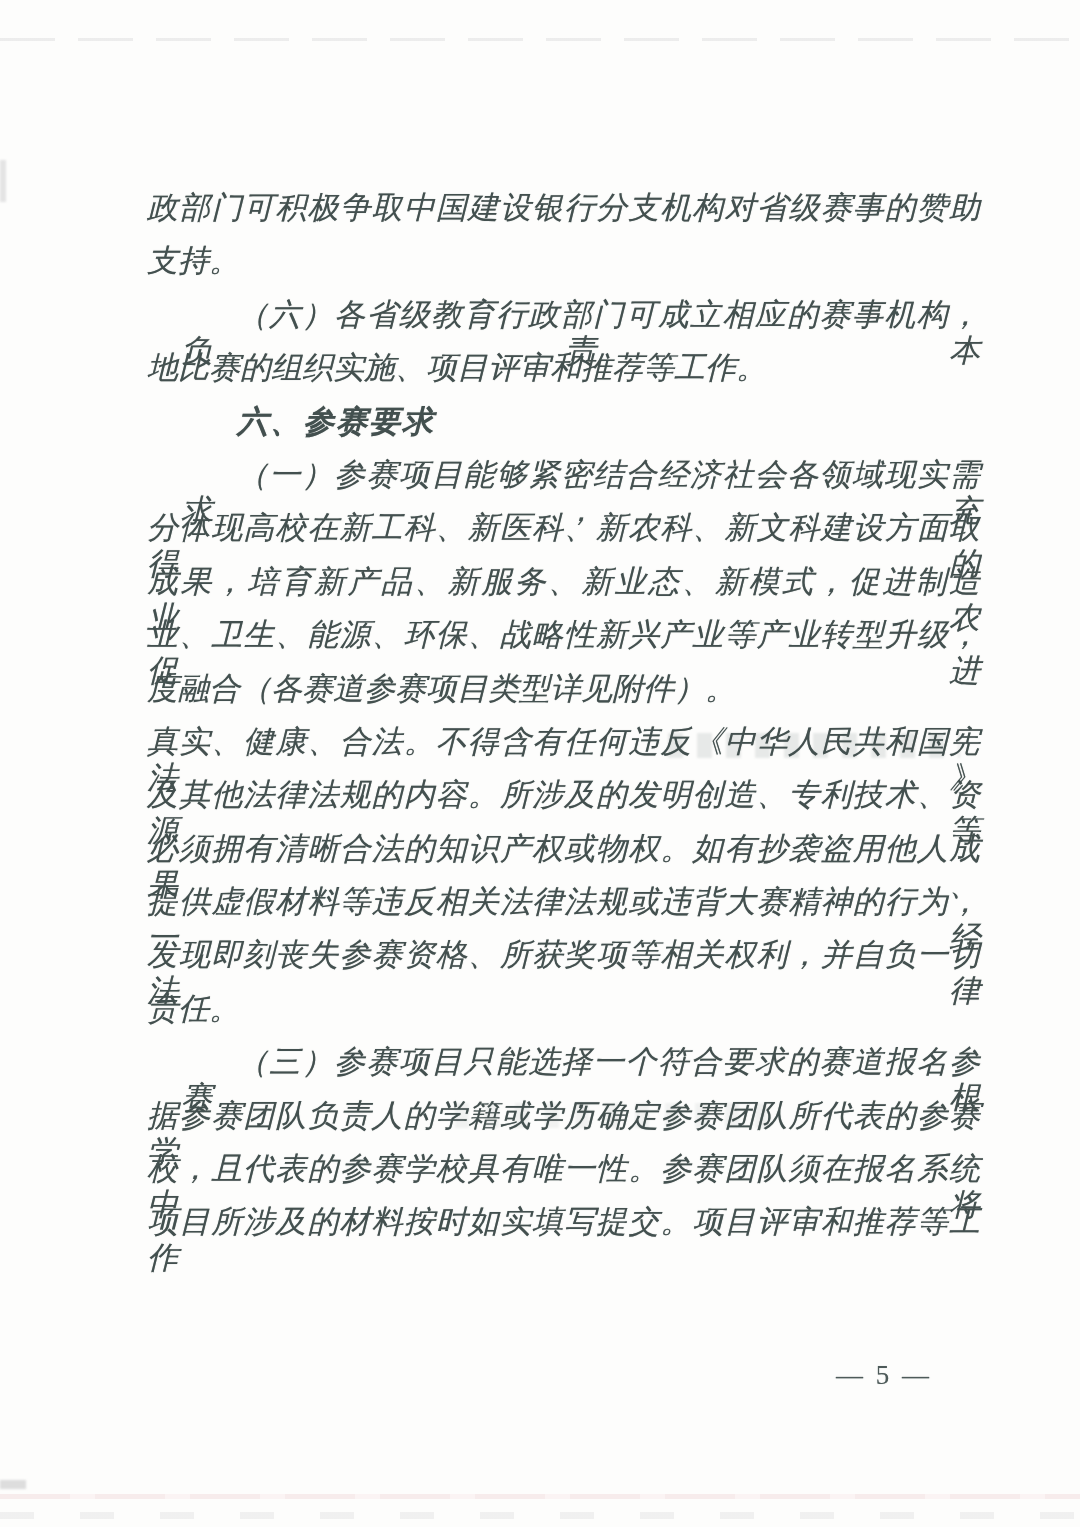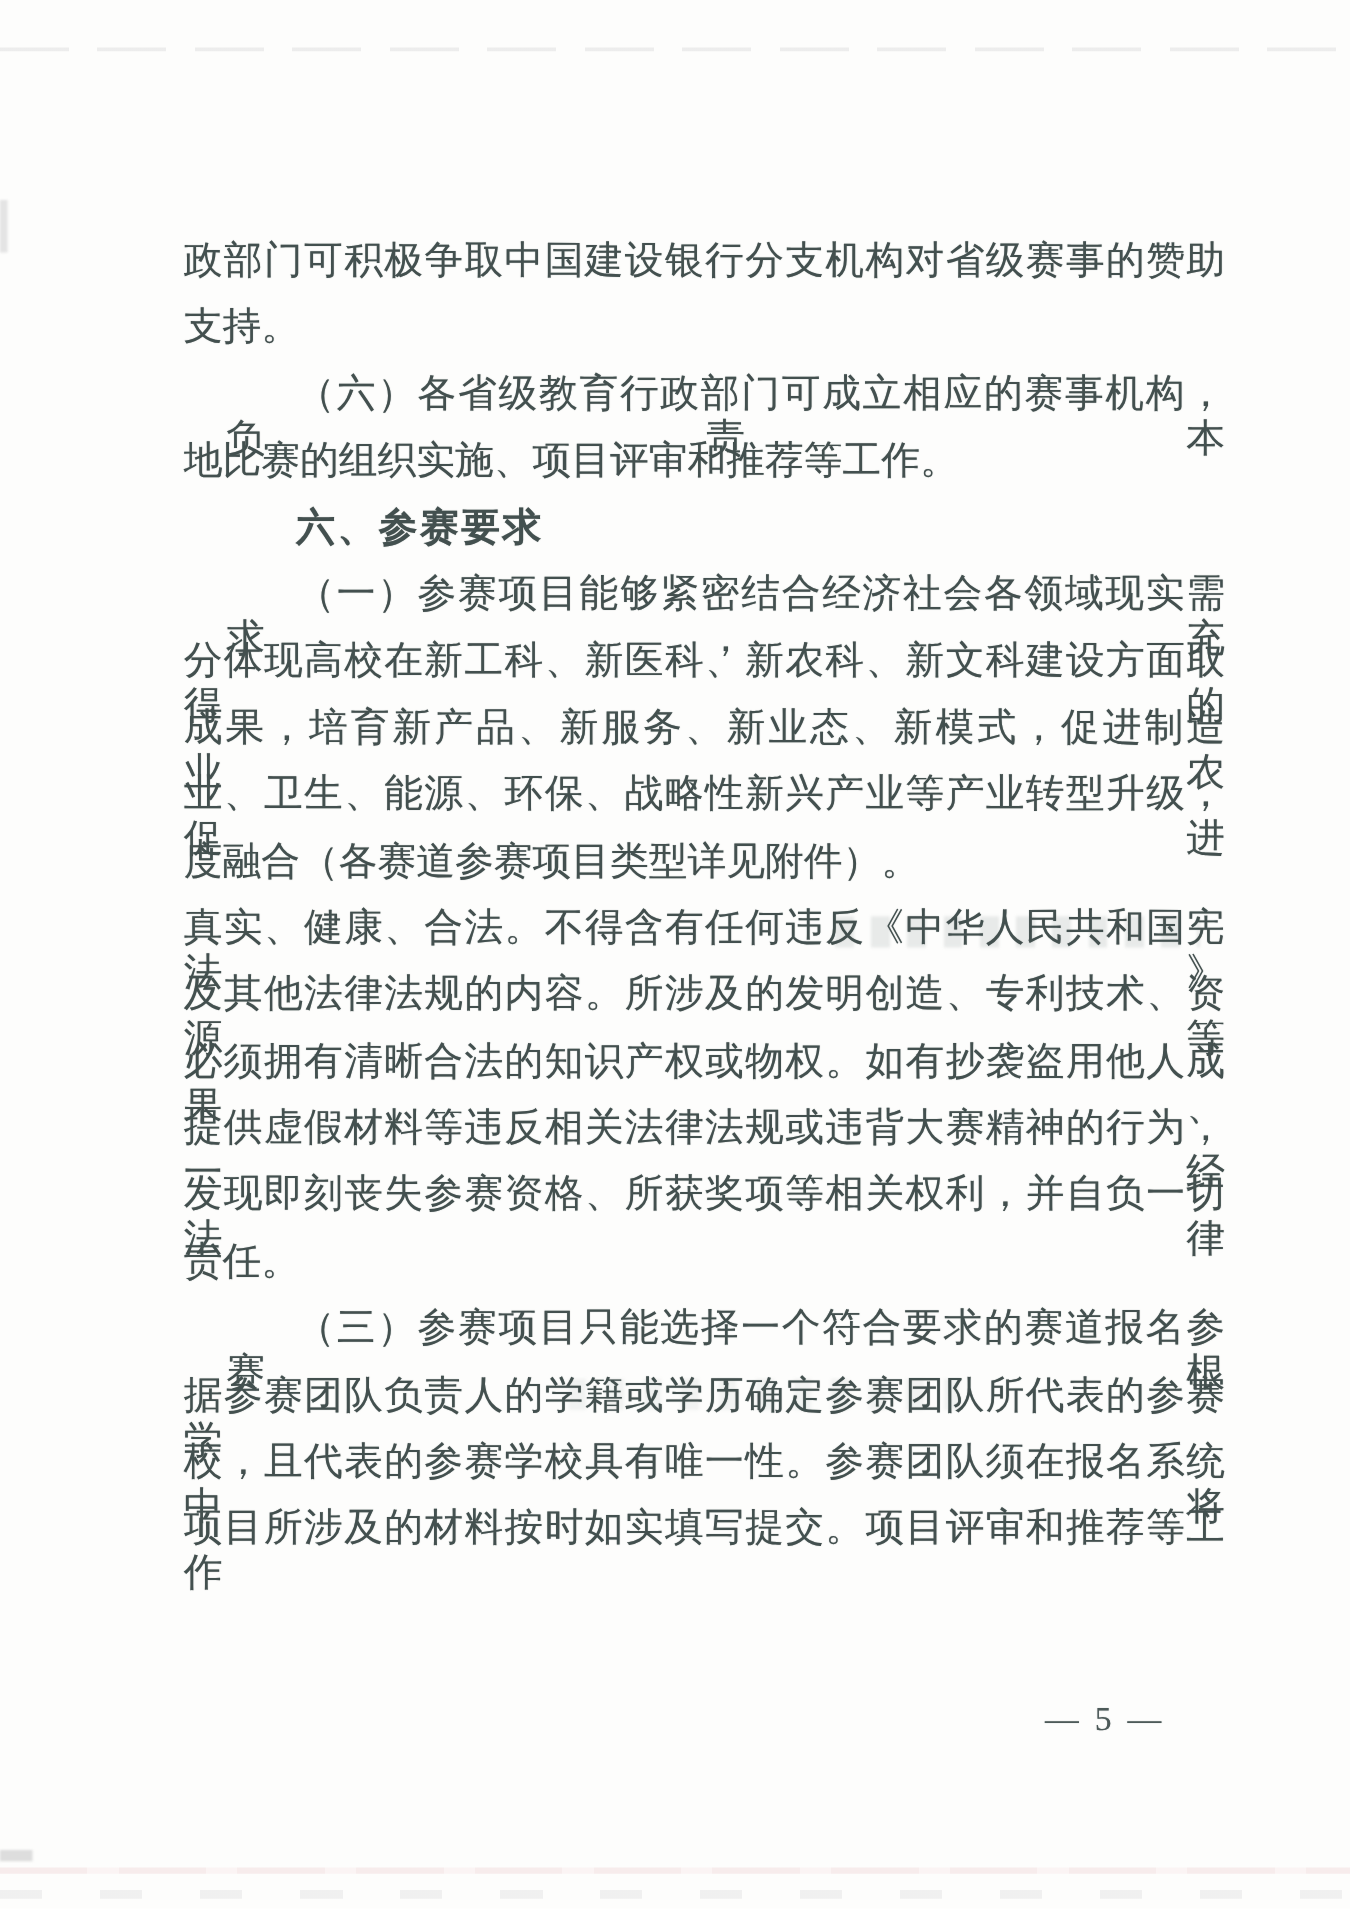--- a/index.html
+++ b/index.html
@@ -54,20 +54,21 @@
     background: repeating-linear-gradient(90deg,
       #ededed 0 34px, rgba(237,237,237,0) 34px 80px);
     opacity: .8;
   }
   
   .text-block {
     position: absolute;
     left: 147px;
     top: 190px;
     width: 833px;
+    font-style: italic;
   }
   .line {
     height: 53.4px;
     font-size: 31px;
     line-height: 36px;
     color: #43504f;
     text-align: justify;
     text-align-last: justify;
     text-shadow: 0 0 0.8px rgba(67,80,79,0.55);
   }

